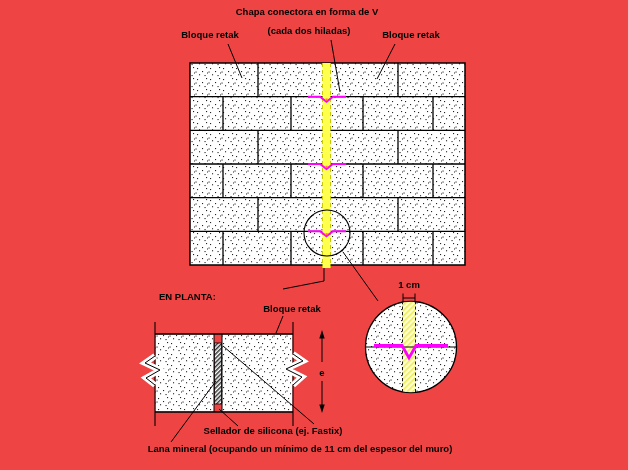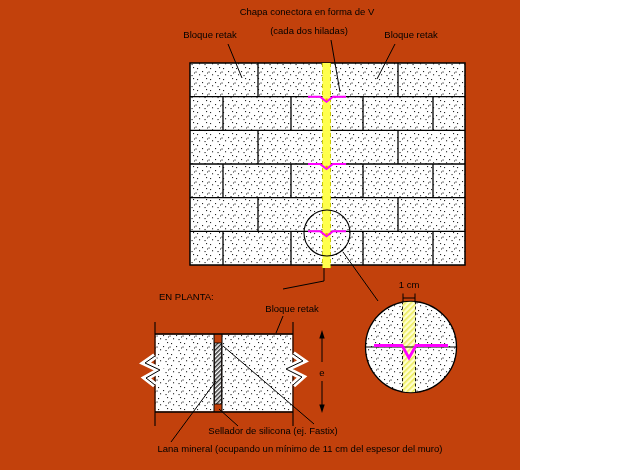--- a/index.html
+++ b/index.html
@@ -1,21 +1,22 @@
 <!DOCTYPE html>
 <html><head>
 <meta charset="utf-8">
 <style>
   html,body{margin:0;padding:0;background:#fff;}
   .stage{
     position:relative;
-    width:520px;height:470px;
-    background:#c2410c;
+    width:628px;height:470px;
+    background:#ef4444;
     font-family:"Liberation Sans",sans-serif;
     overflow:hidden;
+    font-weight:bold;
   }
   svg{display:block;}
   svg text{
     font-family:"Liberation Sans",sans-serif;
     font-size:9.5px;
     fill:#000;
   }
   .thin{stroke:#000;stroke-width:1;fill:none;}
 </style>
 </head>

